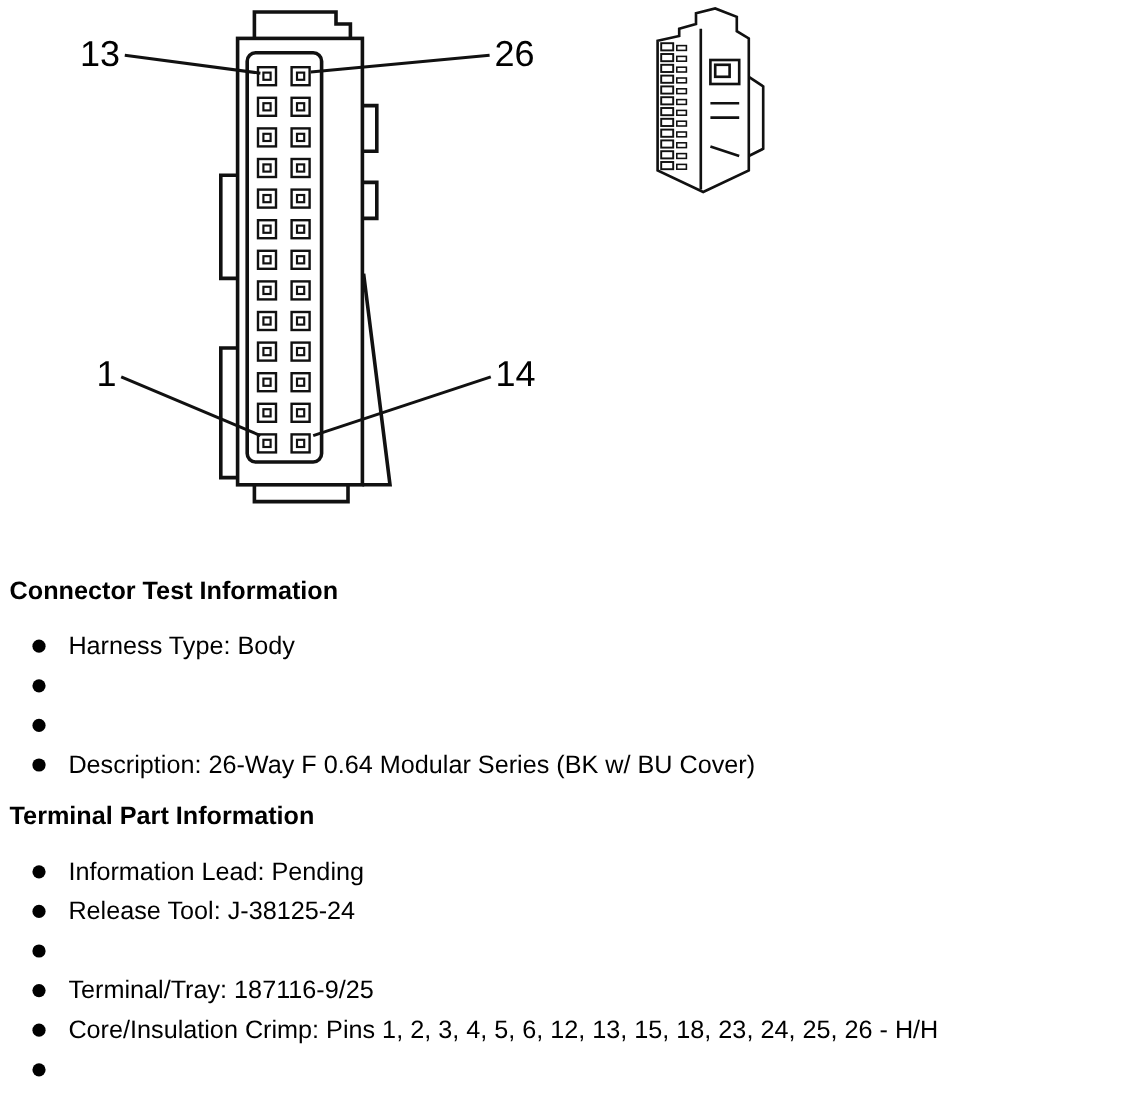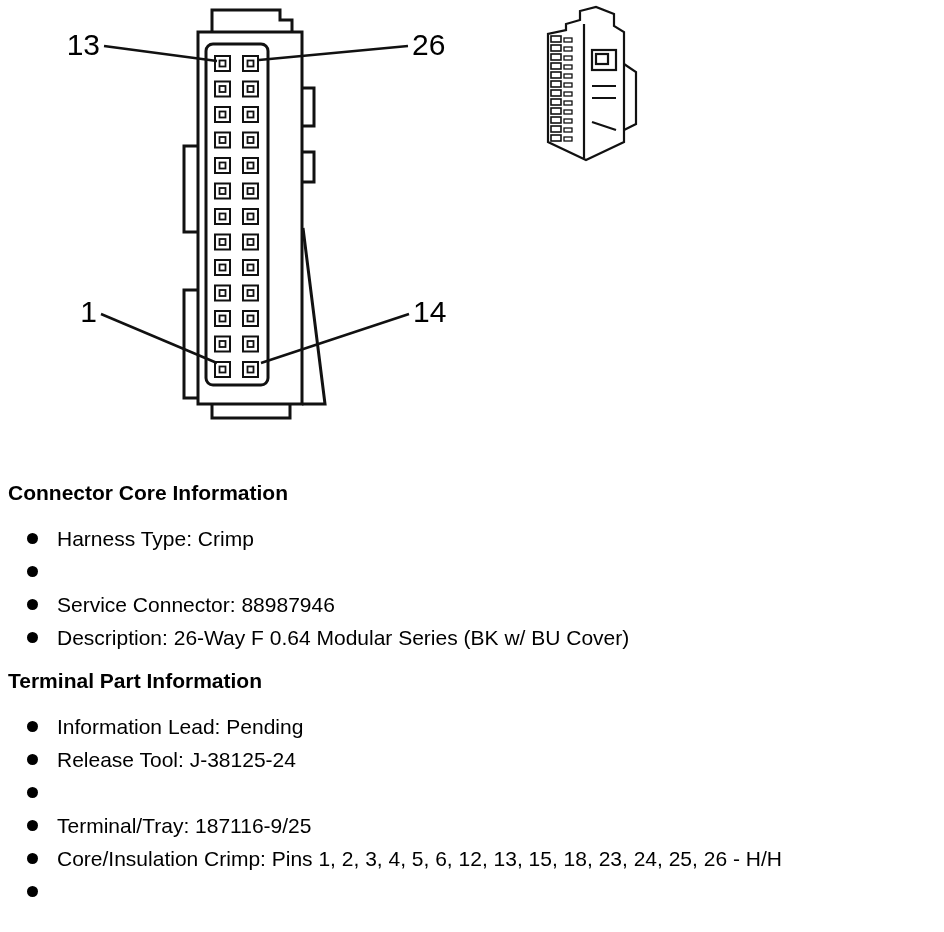--- a/index.html
+++ b/index.html
@@ -161,33 +161,32 @@
           <rect x="15" y="115" width="10" height="6" stroke-width="1.6"></rect>
           <rect x="28" y="117" width="8" height="4" stroke-width="1.3"></rect>
           <rect x="15" y="124" width="10" height="6" stroke-width="1.6"></rect>
           <rect x="28" y="126" width="8" height="4" stroke-width="1.3"></rect>
           <rect x="15" y="133" width="10" height="6" stroke-width="1.6"></rect>
           <rect x="28" y="135" width="8" height="4" stroke-width="1.3"></rect>
         </g>
     </svg>
   </div>
 
-  <h2 class="section-heading heading-1">Connector Core Information</h2>
+  <h2 class="section-heading heading-1">Connector Test Information</h2>
 
   <ul class="bullet-list">
     <li>
         <span class="bullet"></span>
-        <span>Harness Type: Crimp</span>
-      </li>
-    <li>
-        <span class="bullet"></span>
-      </li>
-    <li>
-        <span class="bullet"></span>
-        <span>Service Connector: 88987946</span>
+        <span>Harness Type: Body</span>
+      </li>
+    <li>
+        <span class="bullet"></span>
+      </li>
+    <li>
+        <span class="bullet"></span>
       </li>
     <li>
         <span class="bullet"></span>
         <span>Description: 26-Way F 0.64 Modular Series (BK w/ BU Cover)</span>
       </li>
   </ul>
 
   <h2 class="section-heading heading-2">Terminal Part Information</h2>
 
   <ul class="bullet-list">

